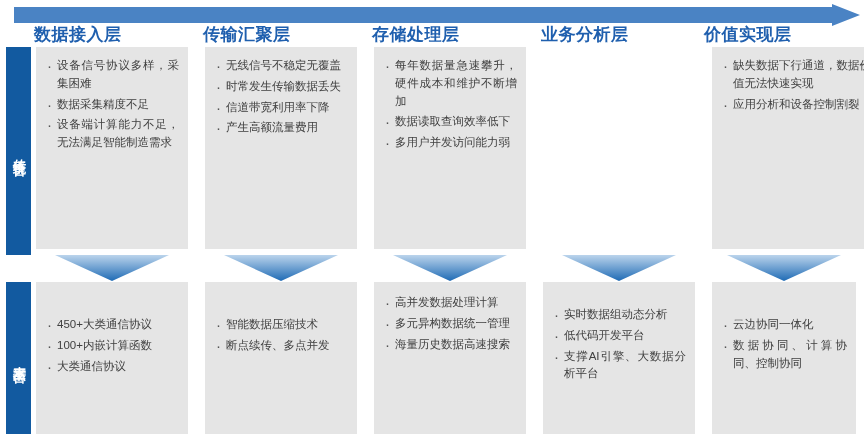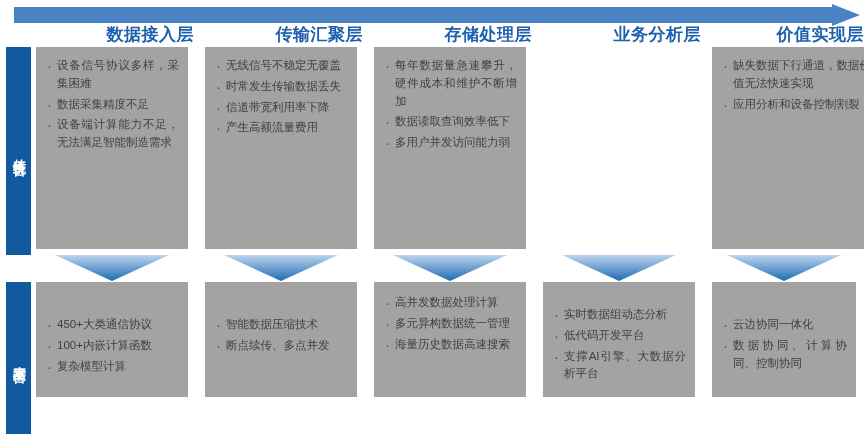--- a/index.html
+++ b/index.html
@@ -29,21 +29,21 @@
     height: 22px;
   }
   .flow-arrow svg { display: block; }
 
   
   .col-title {
     position: absolute;
     top: 22px;
     height: 26px;
     line-height: 26px;
-    text-align: right;
+    text-align: left;
     font-size: 17px;
     font-weight: bold;
     color: #1F5FAE;
     letter-spacing: 0.5px;
     white-space: nowrap;
   }
 
   
   .rail {
     position: absolute;
@@ -60,27 +60,27 @@
     writing-mode: vertical-rl;
     text-orientation: upright;
     line-height: 1.15;
   }
   .rail-top { top: 47px; height: 208px; }
   .rail-bottom { top: 282px; height: 152px; }
 
   
   .card {
     position: absolute;
-    background: #a3a3a3;
+    background: #e5e5e5;
     box-sizing: border-box;
     padding: 10px 9px 8px 9px;
     overflow: hidden;
   }
   .card-top { top: 47px; height: 202px; }
-  .card-bottom { top: 282px; height: 115px; }
+  .card-bottom { top: 282px; height: 152px; }
 
   .bullets {
     list-style: none;
     margin: 0;
     padding: 0;
   }
   .bullets li {
     position: relative;
     padding-left: 12px;
     margin-bottom: 3px;
@@ -220,21 +220,21 @@
       </linearGradient>
         </defs>
       <polygon points="0,0 114,0 57,26" fill="url(#g5)"></polygon>
     </svg>
   </div>
 
   <div class="card card-bottom pad-more" style="left:36px;width:152px;">
     <ul class="bullets">
       <li>450+大类通信协议</li>
       <li>100+内嵌计算函数</li>
-      <li>复杂模型计算</li>
+      <li>大类通信协议</li>
     </ul>
   </div>
 
   <div class="card card-bottom pad-more" style="left:205px;width:152px;">
     <ul class="bullets">
       <li>智能数据压缩技术</li>
       <li>断点续传、多点并发</li>
     </ul>
   </div>
 

